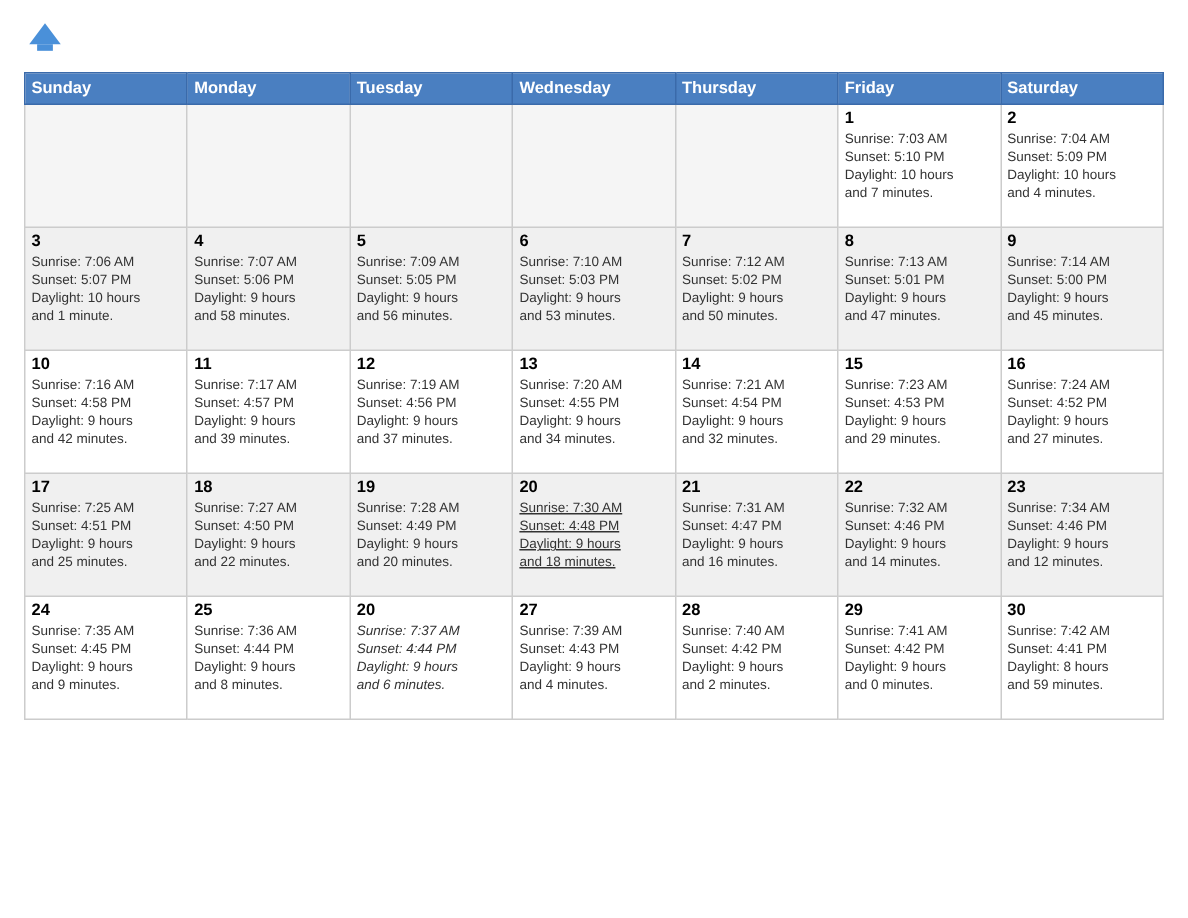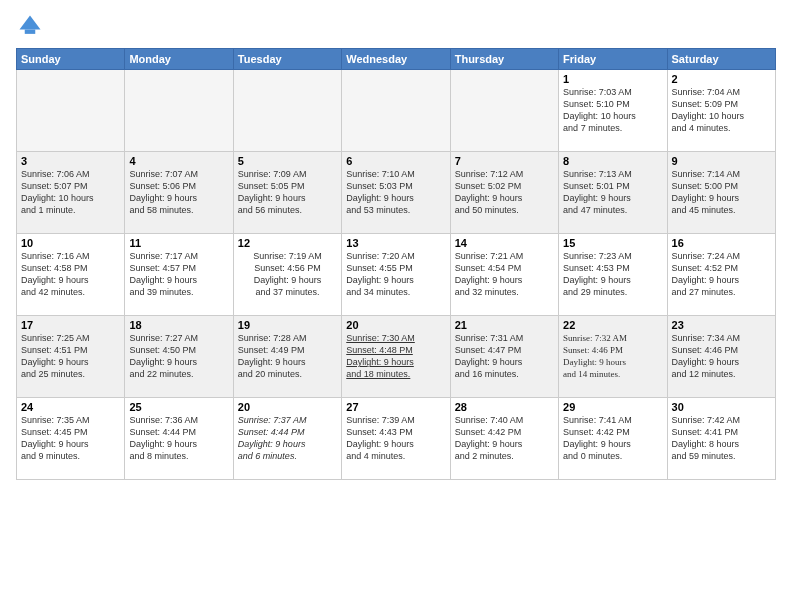--- a/index.html
+++ b/index.html
@@ -213,21 +213,21 @@
           </td>
           <td>
             <span class="day-num">11</span>
             <div class="day-info" style="white-space: pre-line;">Sunrise: 7:17 AM
 Sunset: 4:57 PM
 Daylight: 9 hours
 and 39 minutes.</div>
           </td>
           <td>
             <span class="day-num">12</span>
-            <div class="day-info" style="white-space: pre-line; text-align: center;">Sunrise: 7:19 AM
+            <div class="day-info" style="white-space: pre-line;">Sunrise: 7:19 AM
 Sunset: 4:56 PM
 Daylight: 9 hours
 and 37 minutes.</div>
           </td>
           <td>
             <span class="day-num">13</span>
             <div class="day-info" style="white-space: pre-line;">Sunrise: 7:20 AM
 Sunset: 4:55 PM
 Daylight: 9 hours
 and 34 minutes.</div>
@@ -285,21 +285,21 @@
           </td>
           <td class="shaded">
             <span class="day-num">21</span>
             <div class="day-info" style="white-space: pre-line;">Sunrise: 7:31 AM
 Sunset: 4:47 PM
 Daylight: 9 hours
 and 16 minutes.</div>
           </td>
           <td class="shaded">
             <span class="day-num">22</span>
-            <div class="day-info" style="white-space: pre-line; font-family: Liberation Serif, serif;">Sunrise: 7:32 AM
+            <div class="day-info" style="white-space: pre-line;">Sunrise: 7:32 AM
 Sunset: 4:46 PM
 Daylight: 9 hours
 and 14 minutes.</div>
           </td>
           <td class="shaded">
             <span class="day-num">23</span>
             <div class="day-info" style="white-space: pre-line;">Sunrise: 7:34 AM
 Sunset: 4:46 PM
 Daylight: 9 hours
 and 12 minutes.</div>

